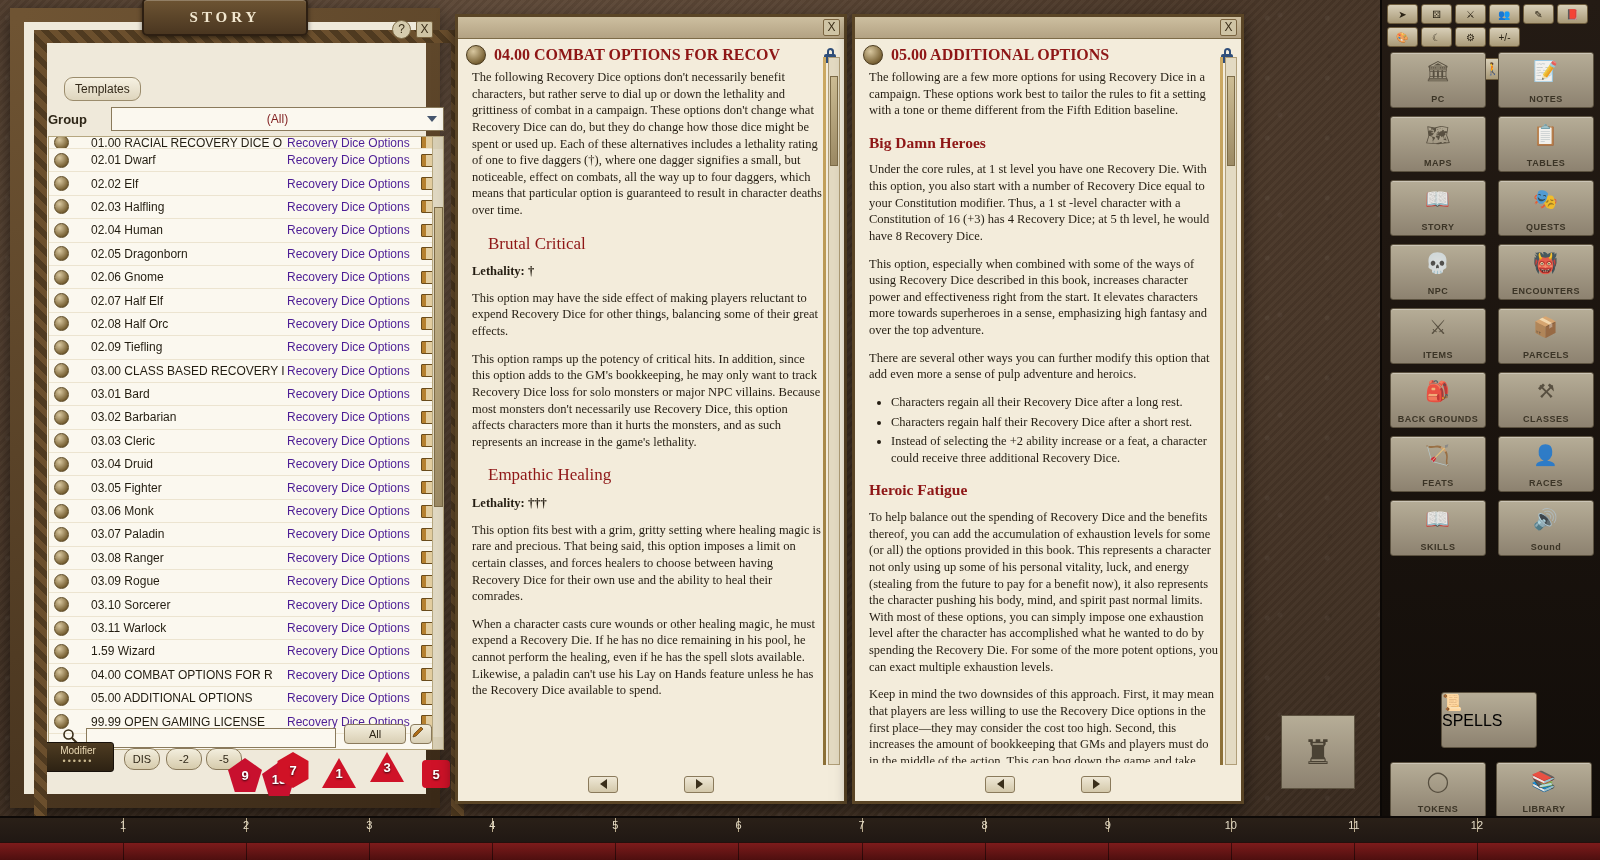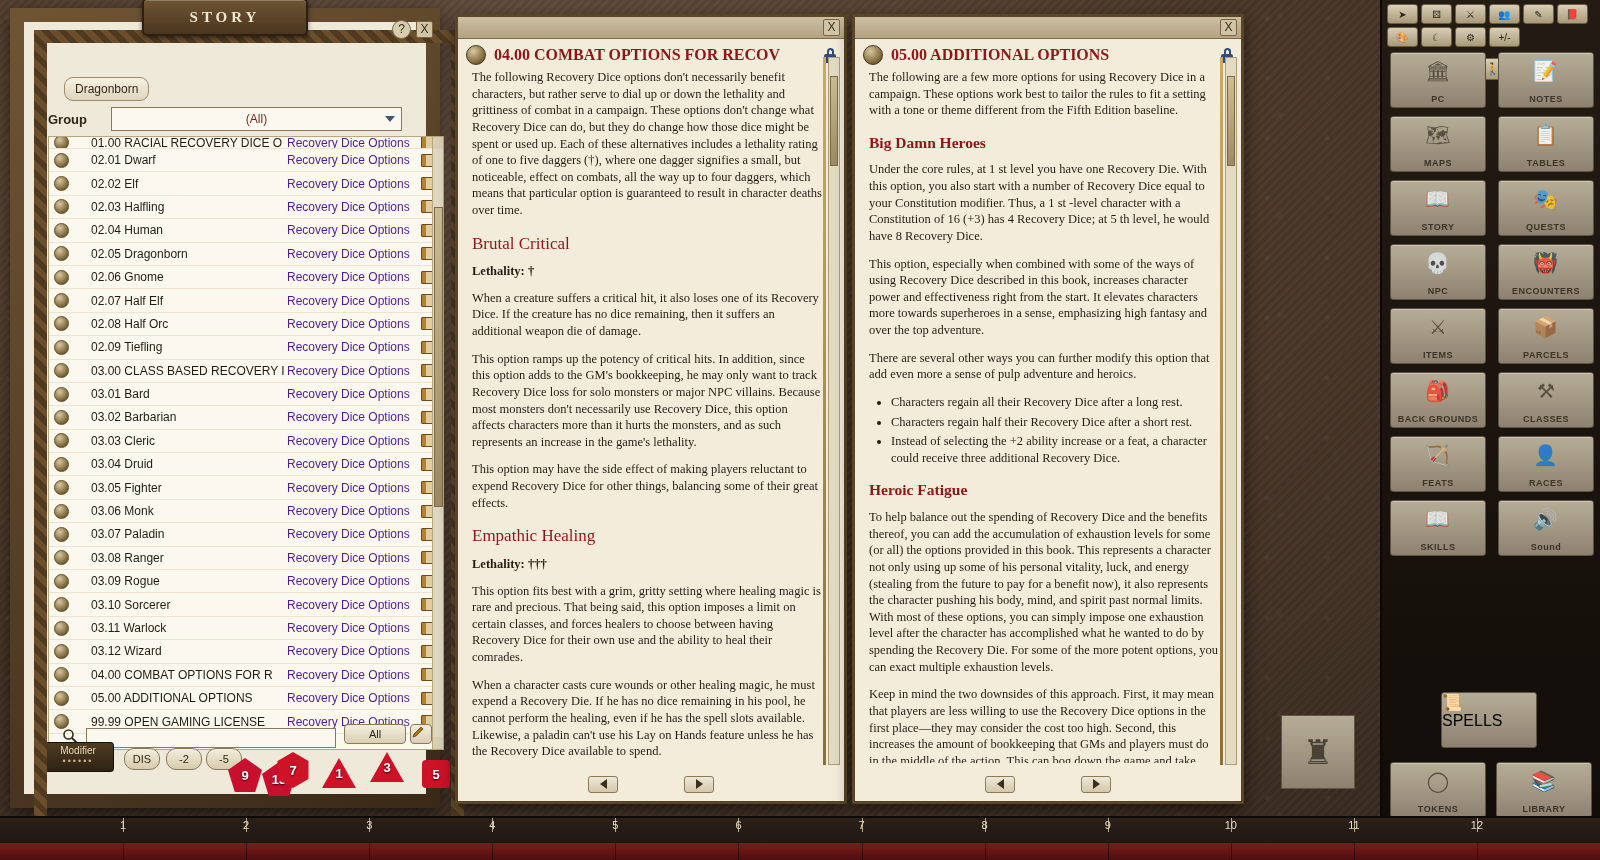--- a/index.html
+++ b/index.html
@@ -68,21 +68,21 @@
     cursor:pointer; z-index:7;
   }
   .templates-btn {
     position:absolute; left:40px; top:55px;
     padding:4px 10px; font-size:12px;
     background: linear-gradient(180deg,#f6f1e2,#ded5bd);
     border:1px solid #9b8c6c; border-radius:9px; color:#342a1a;
     cursor:pointer;
   }
   .group-row {
-    position:absolute; left:24px; top:84px; width:354px; height:26px;
+    position:absolute; left:24px; top:84px; width:396px; height:26px;
     display:flex; align-items:center; gap:24px;
   }
   .group-label { font-size:13px; color:#2e2617; font-weight:bold; }
   .group-select {
     flex:1; height:24px; background:#fbf8ef; border:1px solid #8a7a5b;
     display:flex; align-items:center; justify-content:center; position:relative;
     font-size:12px; color:#7f1d1d; cursor:pointer;
   }
   .group-select .caret {
     position:absolute; right:6px; top:8px;
@@ -222,21 +222,21 @@
   }
   .rec-body {
     position:absolute; left:14px; right:22px; top:52px; bottom:38px;
     overflow:hidden;
     font-size:12.5px; line-height:1.33; color:#241d12;
     font-family:"Liberation Serif", serif;
   }
   .rec-body p { margin:0 0 11px 0; }
   .rec-body h2 {
     font-family:"Liberation Serif", serif;
-    color:#8e1616; font-size:17px; margin:14px 0 8px 0; font-weight:normal;
+    color:#8e1616; font-size:17px; margin:14px 0 8px 16px; font-weight:normal;
   }
   .rec-body h3 {
     font-family:"Liberation Serif", serif;
     color:#8e1616; font-size:15.5px; margin:14px 0 8px 0; font-weight:bold;
   }
   .rec-body .lethality { font-weight:bold; margin:0 0 10px 0; }
   .rec-body ul { margin:0 0 10px 0; padding-left:22px; }
   .rec-body li { margin-bottom:3px; }
   .rec-scroll {
     position:absolute; right:4px; top:40px; bottom:36px; width:12px;
@@ -347,21 +347,21 @@
   }
 </style>
 </head>
 <body>
 
 <div id="app">
 
   <div class="story-window">
     <div class="story-inner">
 
-      <div class="templates-btn">Dragonborn</div>
+      <div class="templates-btn">Templates</div>
 
       <div class="group-row">
         <span class="group-label">Group</span>
         <div class="group-select">
           <span>(All)</span>
           <span class="caret"></span>
         </div>
       </div>
 
       <div class="list-area">
@@ -493,21 +493,21 @@
               <span class="book"></span>
             </div>
             <div class="list-row">
               <span class="bullet"></span>
               <span class="name">03.11 Warlock</span>
               <span class="cat">Recovery Dice Options</span>
               <span class="book"></span>
             </div>
             <div class="list-row">
               <span class="bullet"></span>
-              <span class="name">03.12 Wizard</span>
+              <span class="name">1.59 Wizard</span>
               <span class="cat">Recovery Dice Options</span>
               <span class="book"></span>
             </div>
             <div class="list-row selected">
               <span class="bullet"></span>
               <span class="name">04.00 COMBAT OPTIONS FOR R</span>
               <span class="cat">Recovery Dice Options</span>
               <span class="book"></span>
             </div>
             <div class="list-row">
@@ -581,23 +581,22 @@
       <div class="rec-title">04.00 COMBAT OPTIONS FOR RECOV</div>
       <div class="lock-icon">
           <div class="shackle"></div>
           <div class="body"></div>
         </div>
     </div>
     <div class="rec-body" id="rec-body-0">
         <p>The following Recovery Dice options don't necessarily benefit characters, but rather serve to dial up or down the lethality and grittiness of combat in a campaign. These options don't change what Recovery Dice can do, but they do change how those dice might be spent or used up. Each of these alternatives includes a lethality rating of one to five daggers (†), where one dagger signifies a small, but noticeable, effect on combats, all the way up to four daggers, which means that particular option is guaranteed to result in character deaths over time.</p>
         <h2>Brutal Critical</h2>
         <p class="lethality">Lethality: †</p>
-        <p>When a creature suffers a critical hit, it also loses one of its Recovery Dice. If the creature has no dice remaining, then it suffers an additional weapon die of damage.</p>
+        <p>This option may have the side effect of making players reluctant to expend Recovery Dice for other things, balancing some of their great effects.</p>
         <p>This option ramps up the potency of critical hits. In addition, since this option adds to the GM's bookkeeping, he may only want to track Recovery Dice loss for solo monsters or major NPC villains. Because most monsters don't necessarily use Recovery Dice, this option affects characters more than it hurts the monsters, and as such represents an increase in the game's lethality.</p>
-        <p>This option may have the side effect of making players reluctant to expend Recovery Dice for other things, balancing some of their great effects.</p>
         <h2>Empathic Healing</h2>
         <p class="lethality">Lethality: †††</p>
         <p>This option fits best with a grim, gritty setting where healing magic is rare and precious. That being said, this option imposes a limit on certain classes, and forces healers to choose between having Recovery Dice for their own use and the ability to heal their comrades.</p>
         <p>When a character casts cure wounds or other healing magic, he must expend a Recovery Die. If he has no dice remaining in his pool, he cannot perform the healing, even if he has the spell slots available. Likewise, a paladin can't use his Lay on Hands feature unless he has the Recovery Dice available to spend.</p>
       </div>
     <div class="rec-rail"></div>
     <div class="rec-scroll">
         <div class="thumb"></div>
       </div>
     <div class="rec-footer">

